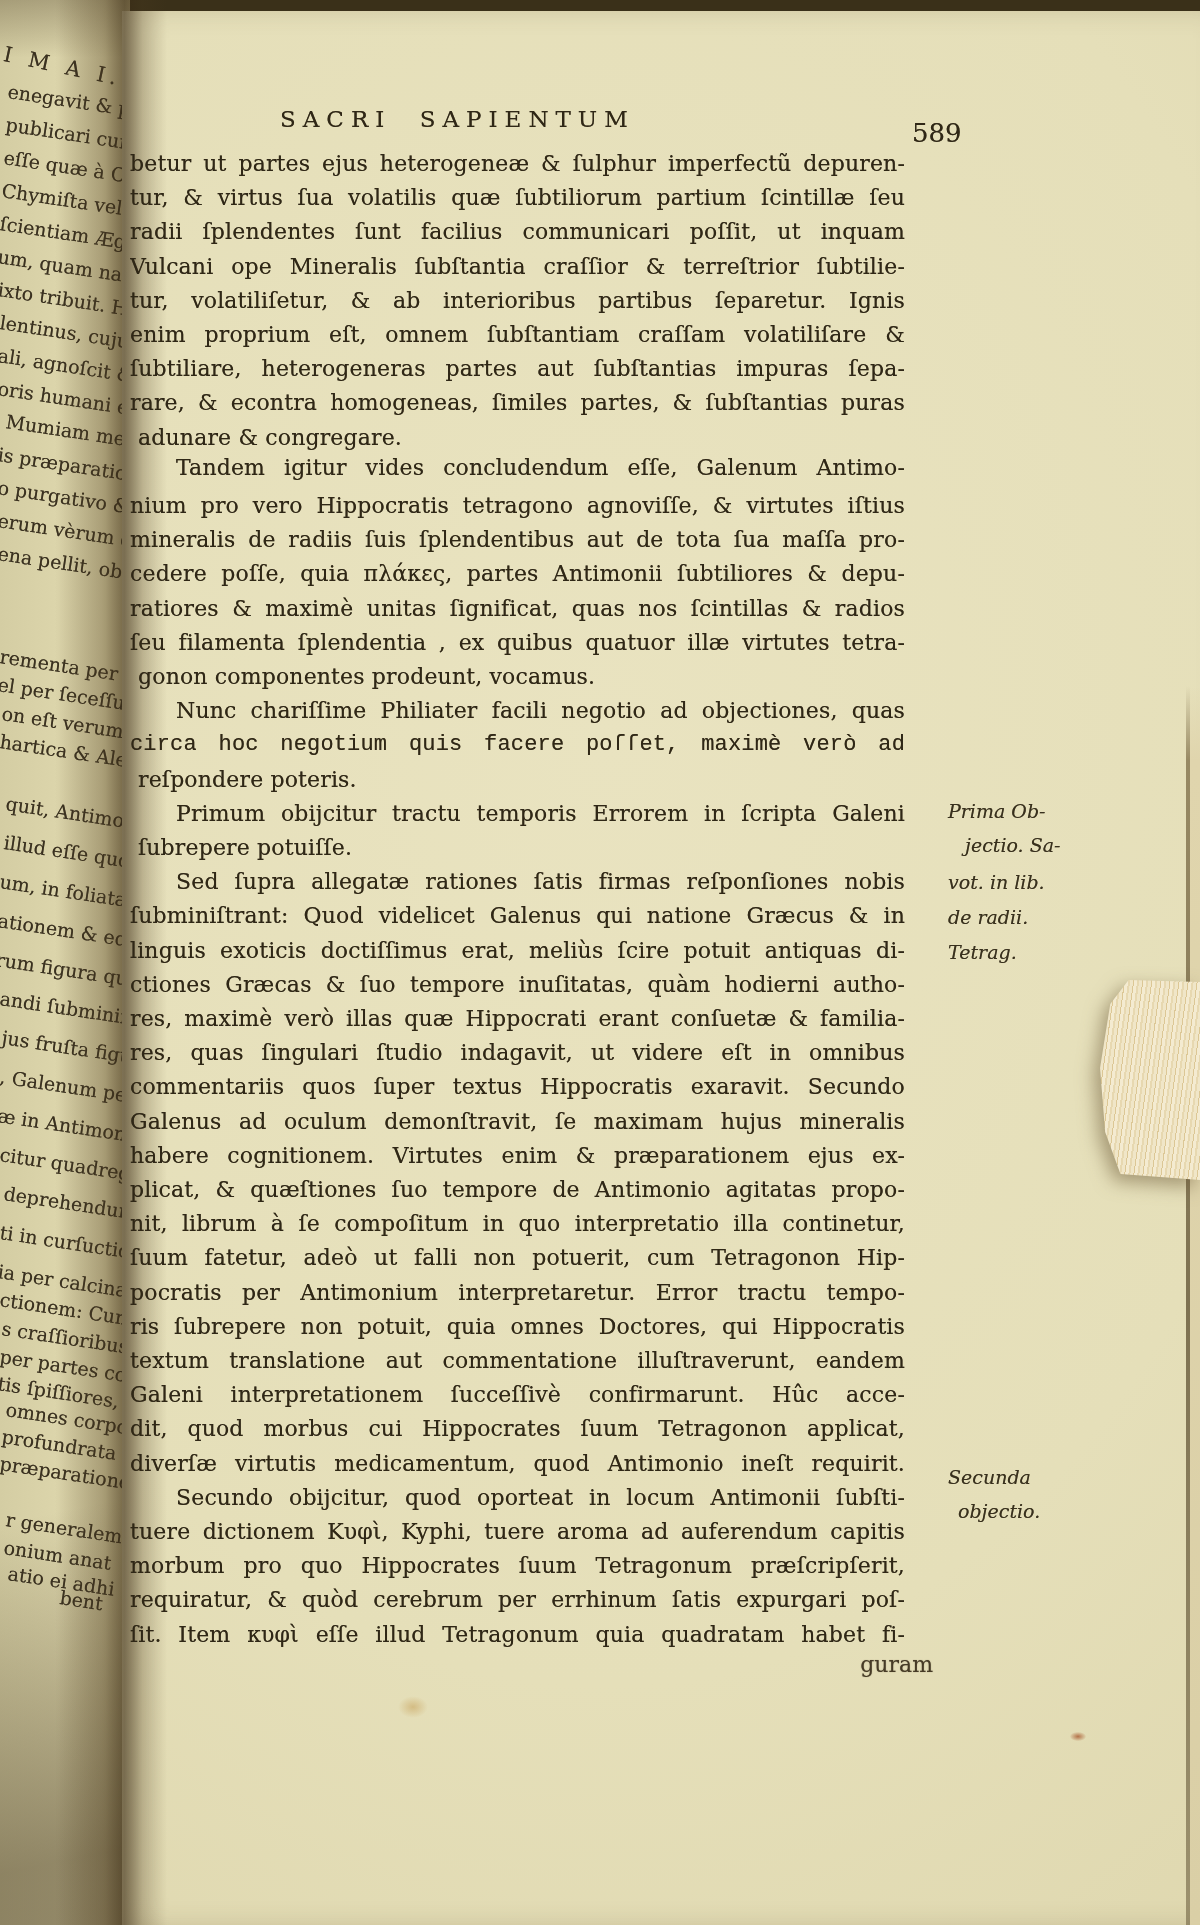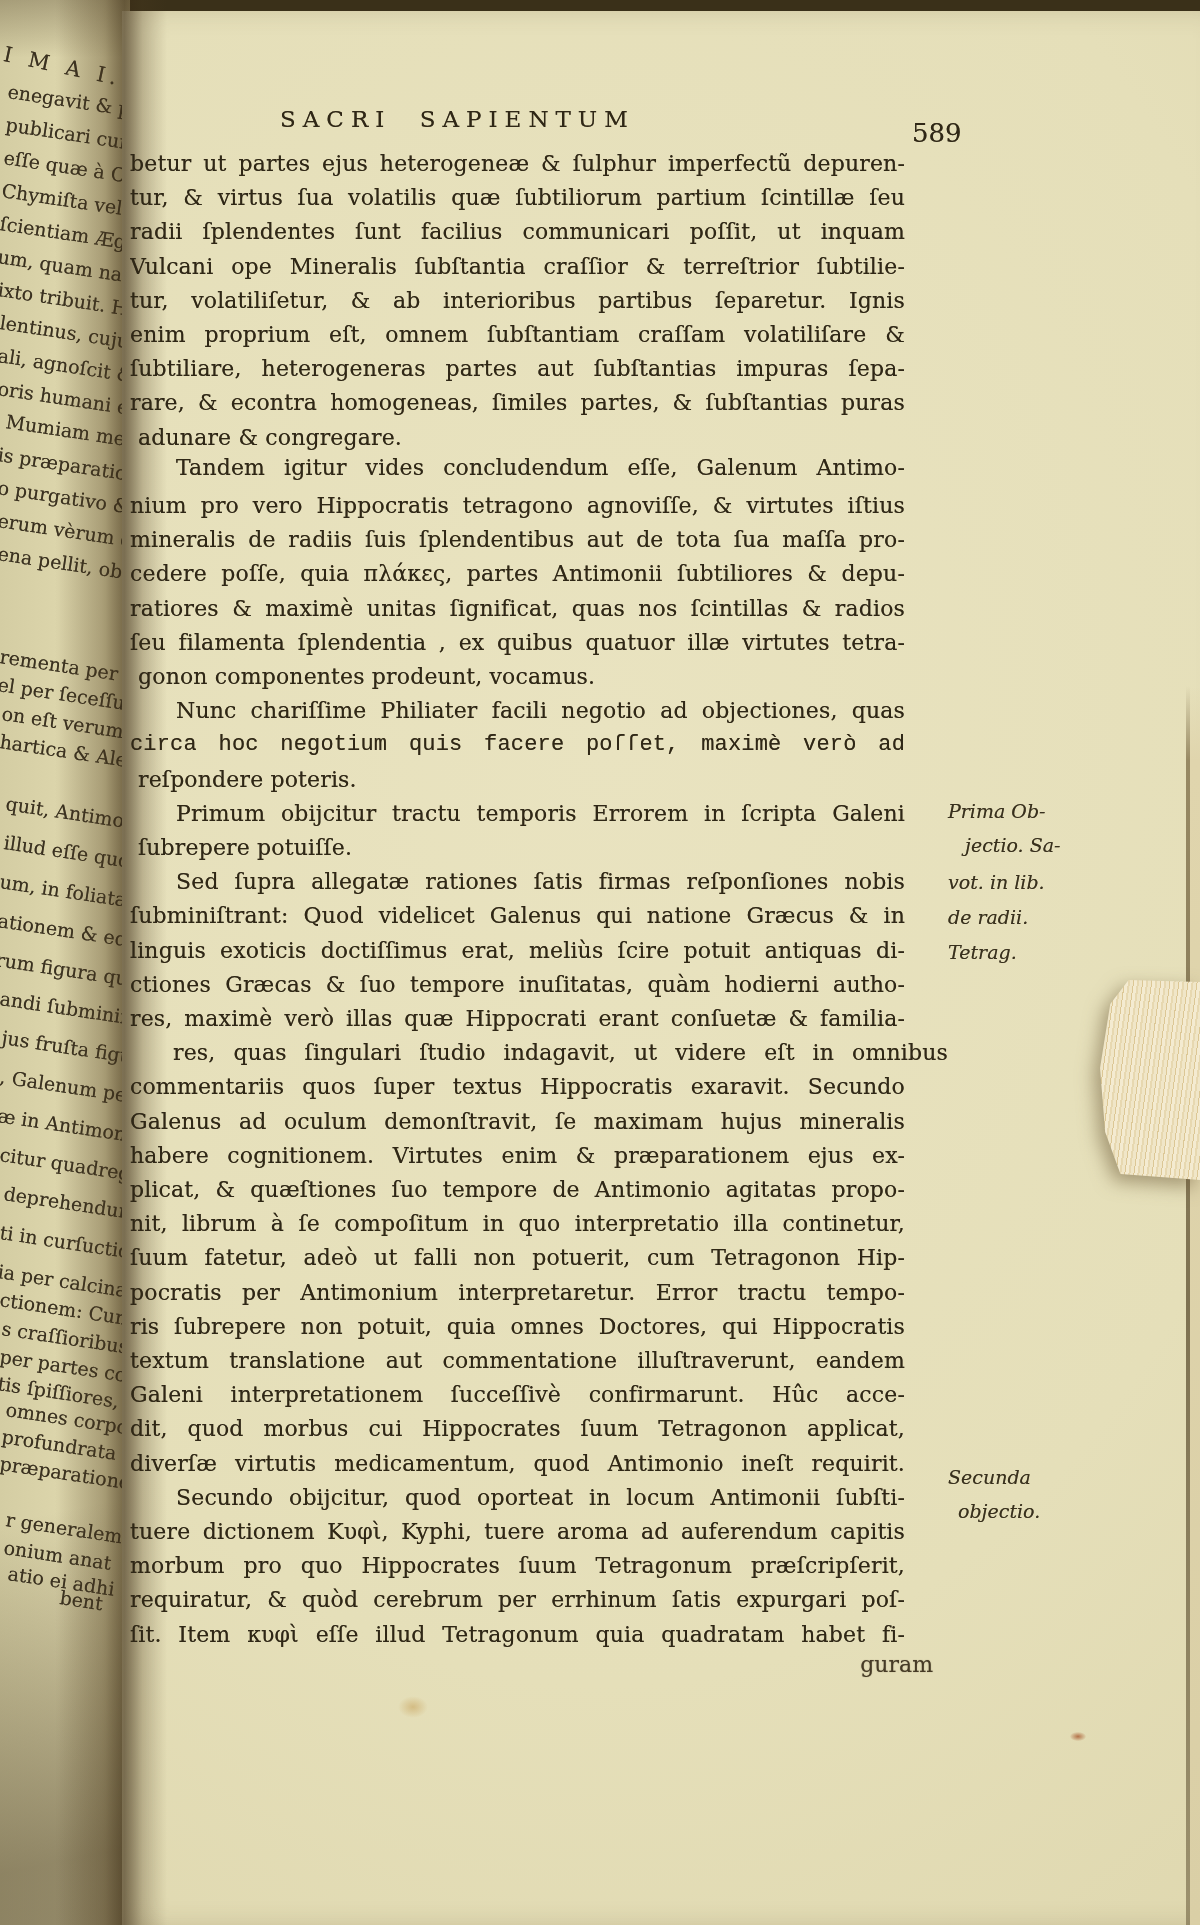--- a/index.html
+++ b/index.html
@@ -204,21 +204,21 @@
         <div class="line indent" style="top: 694.2px;">Nunc chariſſime Philiater facili negotio ad objectiones, quas</div>
         <div class="line" style="top: 728.4px; font-family: Liberation Mono, monospace;">circa hoc negotium quis facere poſſet, maximè verò ad ſequentes</div>
         <div class="line end" style="top: 762.6px;">reſpondere poteris.</div>
         <div class="line indent" style="top: 796.8px;">Primum obijcitur tractu temporis Errorem in ſcripta Galeni</div>
         <div class="line end" style="top: 831px;">ſubrepere potuiſſe.</div>
         <div class="line indent" style="top: 865.2px;">Sed ſupra allegatæ rationes ſatis firmas reſponſiones nobis</div>
         <div class="line" style="top: 899.4px;">ſubminiſtrant: Quod videlicet Galenus qui natione Græcus &amp; in</div>
         <div class="line" style="top: 933.6px;">linguis exoticis doctiſſimus erat, meliùs ſcire potuit antiquas di-</div>
         <div class="line" style="top: 967.8px;">ctiones Græcas &amp; ſuo tempore inuſitatas, quàm hodierni autho-</div>
         <div class="line" style="top: 1002px;">res, maximè verò illas quæ Hippocrati erant conſuetæ &amp; familia-</div>
-        <div class="line" style="top: 1036.2px; margin-left: 43px;">res, quas ſingulari ſtudio indagavit, ut videre eſt in omnibus</div>
+        <div class="line" style="top: 1036.2px;">res, quas ſingulari ſtudio indagavit, ut videre eſt in omnibus</div>
         <div class="line" style="top: 1070.4px;">commentariis quos ſuper textus Hippocratis exaravit. Secundo</div>
         <div class="line" style="top: 1104.6px;">Galenus ad oculum demonſtravit, ſe maximam hujus mineralis</div>
         <div class="line" style="top: 1138.8px;">habere cognitionem. Virtutes enim &amp; præparationem ejus ex-</div>
         <div class="line" style="top: 1173px;">plicat, &amp; quæſtiones ſuo tempore de Antimonio agitatas propo-</div>
         <div class="line" style="top: 1207.2px;">nit, librum à ſe compoſitum in quo interpretatio illa continetur,</div>
         <div class="line" style="top: 1241.4px;">ſuum fatetur, adeò ut falli non potuerit, cum Tetragonon Hip-</div>
         <div class="line" style="top: 1275.6px;">pocratis per Antimonium interpretaretur. Error tractu tempo-</div>
         <div class="line" style="top: 1309.8px;">ris ſubrepere non potuit, quia omnes Doctores, qui Hippocratis</div>
         <div class="line" style="top: 1344px;">textum translatione aut commentatione illuſtraverunt, eandem</div>
         <div class="line" style="top: 1378.2px;">Galeni interpretationem ſucceſſivè confirmarunt. Hûc acce-</div>

